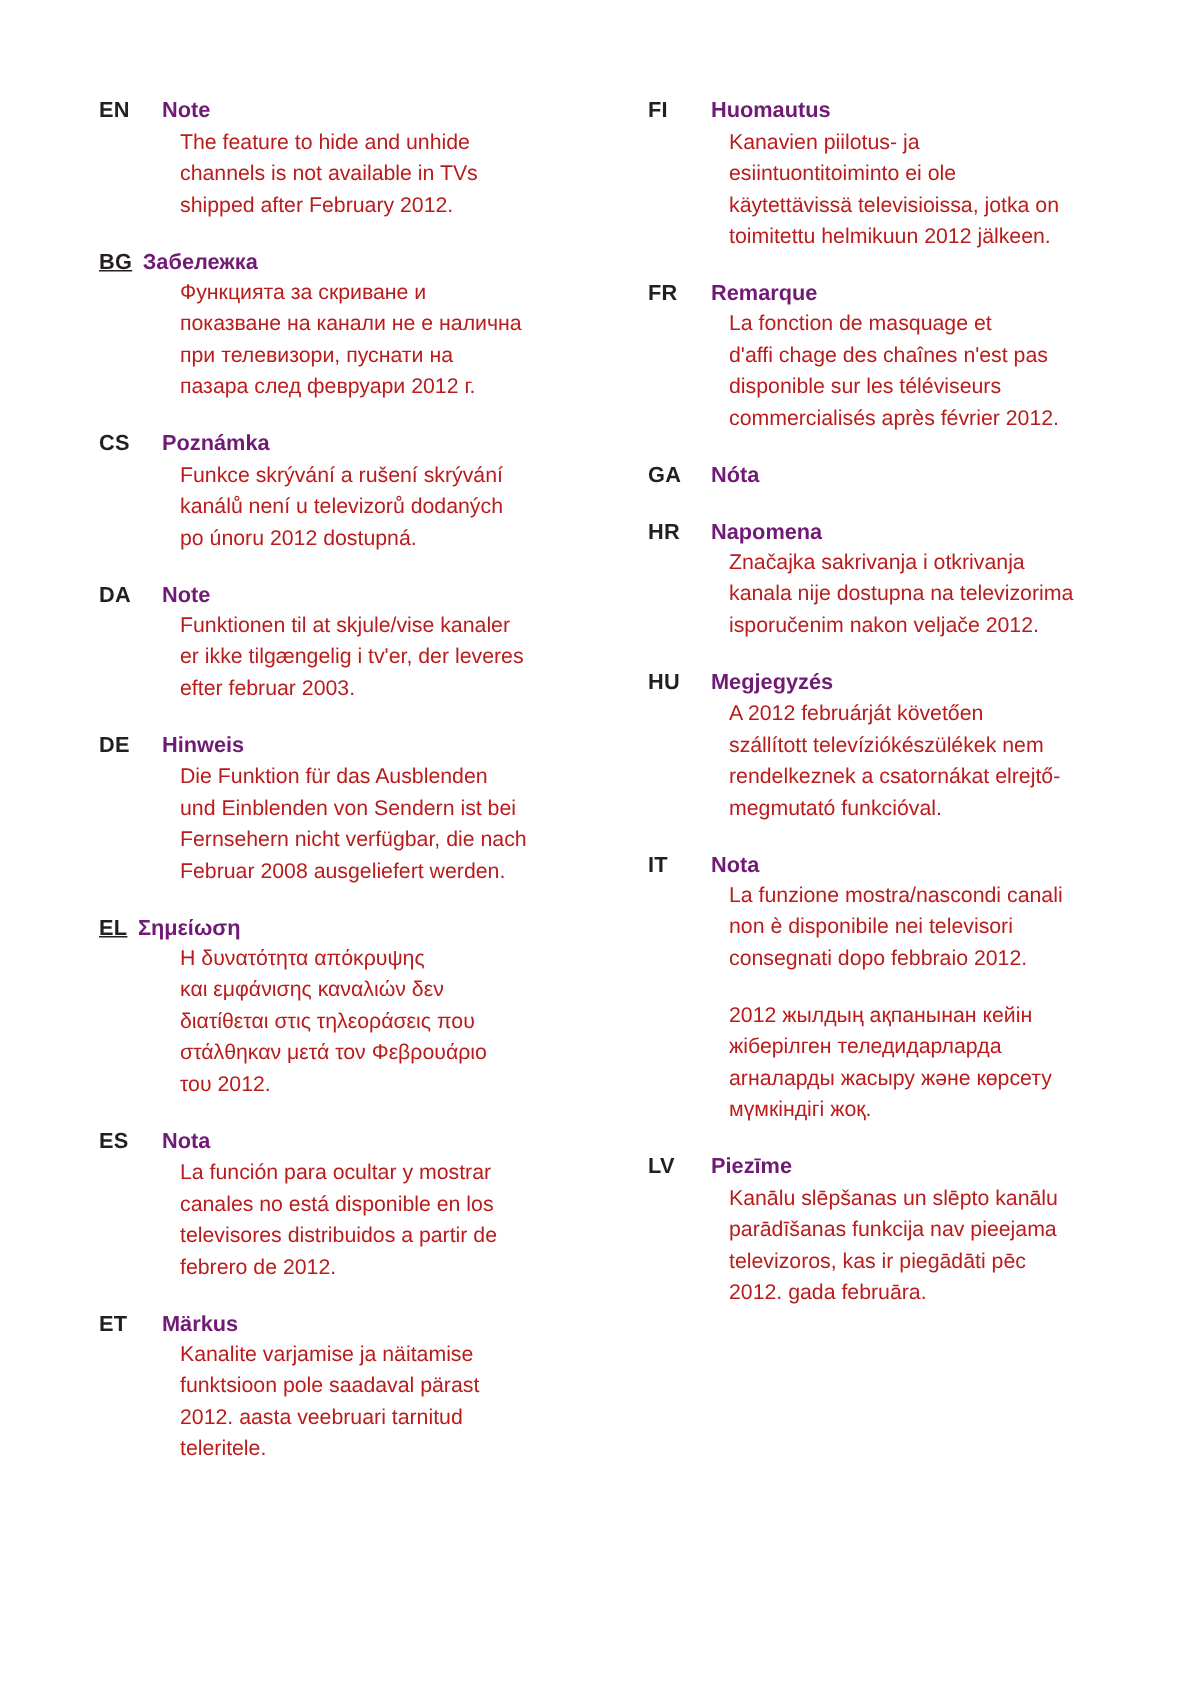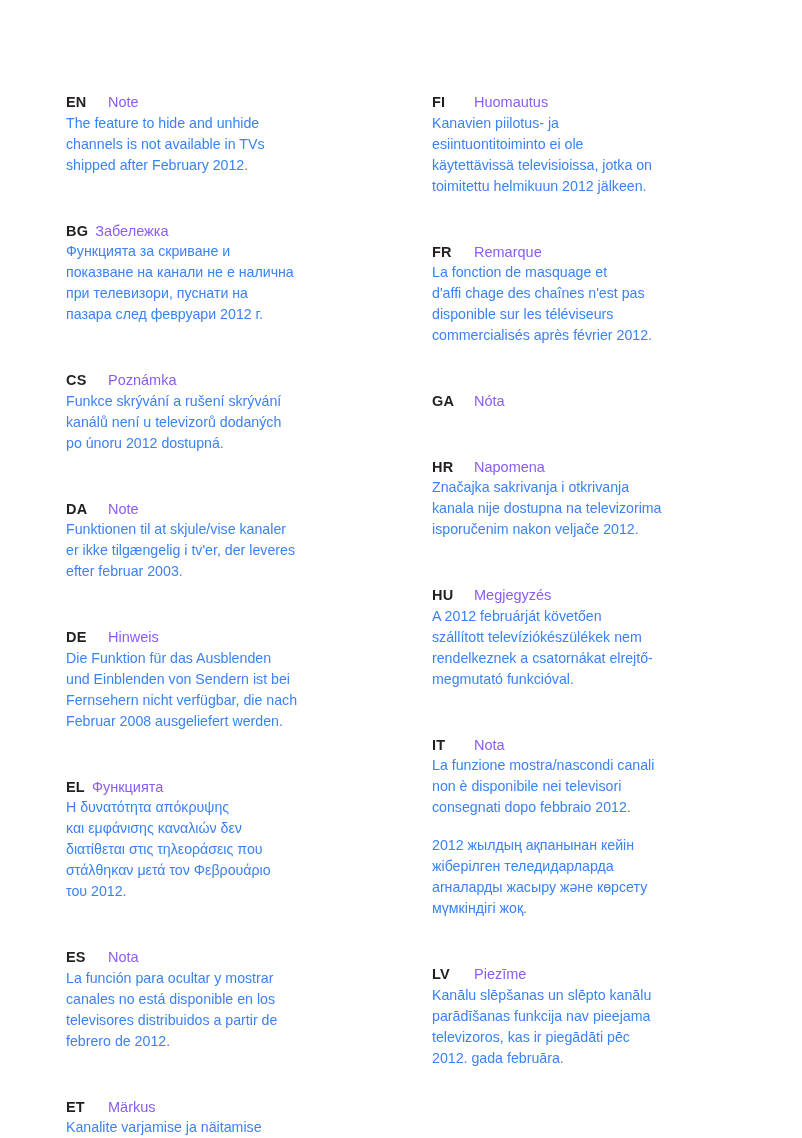--- a/index.html
+++ b/index.html
@@ -28,46 +28,47 @@
     width: 320px;
   }
   .col-left { left: 66px; }
   .col-right { left: 432px; }
 
   .entry {
     margin-bottom: 17px;
   }
   .entry-head {
     display: flex;
-    align-items: flex-end;
+    align-items: center;
   }
   .lang-code {
     font-size: 14.5px;
     font-weight: bold;
     letter-spacing: 0.2px;
     line-height: 20.5px;
     color: #231f20;
     flex: 0 0 auto;
     min-width: 42px;
   }
   .lang-code.wide {
     min-width: 0;
     margin-right: 7px;
+    text-decoration: underline;
   }
   .note-title {
     font-size: 14.5px;
-    font-weight: normal;
+    font-weight: bold;
     line-height: 20.5px;
-    color: #8b5cf6;
-    margin-top: 28px;
+    color: #701a75;
   }
   .note-body {
+    margin-left: 54px;
     font-size: 14.2px;
     line-height: 21px;
-    color: #3b82f6;
+    color: #b91c1c;
     white-space: pre-line;
   }
 </style>
 </head>
 <body>
 
 <div class="page">
 
   <div class="col col-left">
 
@@ -119,21 +120,21 @@
       </div>
       <div class="note-body">Die Funktion für das Ausblenden
 und Einblenden von Sendern ist bei
 Fernsehern nicht verfügbar, die nach
 Februar 2008 ausgeliefert werden.</div>
     </div>
 
     <div class="entry">
       <div class="entry-head">
         <span class="lang-code wide">EL</span>
-        <span class="note-title">Функцията</span>
+        <span class="note-title">Σημείωση</span>
       </div>
       <div class="note-body">Η δυνατότητα απόκρυψης
 και εμφάνισης καναλιών δεν
 διατίθεται στις τηλεοράσεις που
 στάλθηκαν μετά τον Φεβρουάριο
 του 2012.</div>
     </div>
 
     <div class="entry">
       <div class="entry-head">

